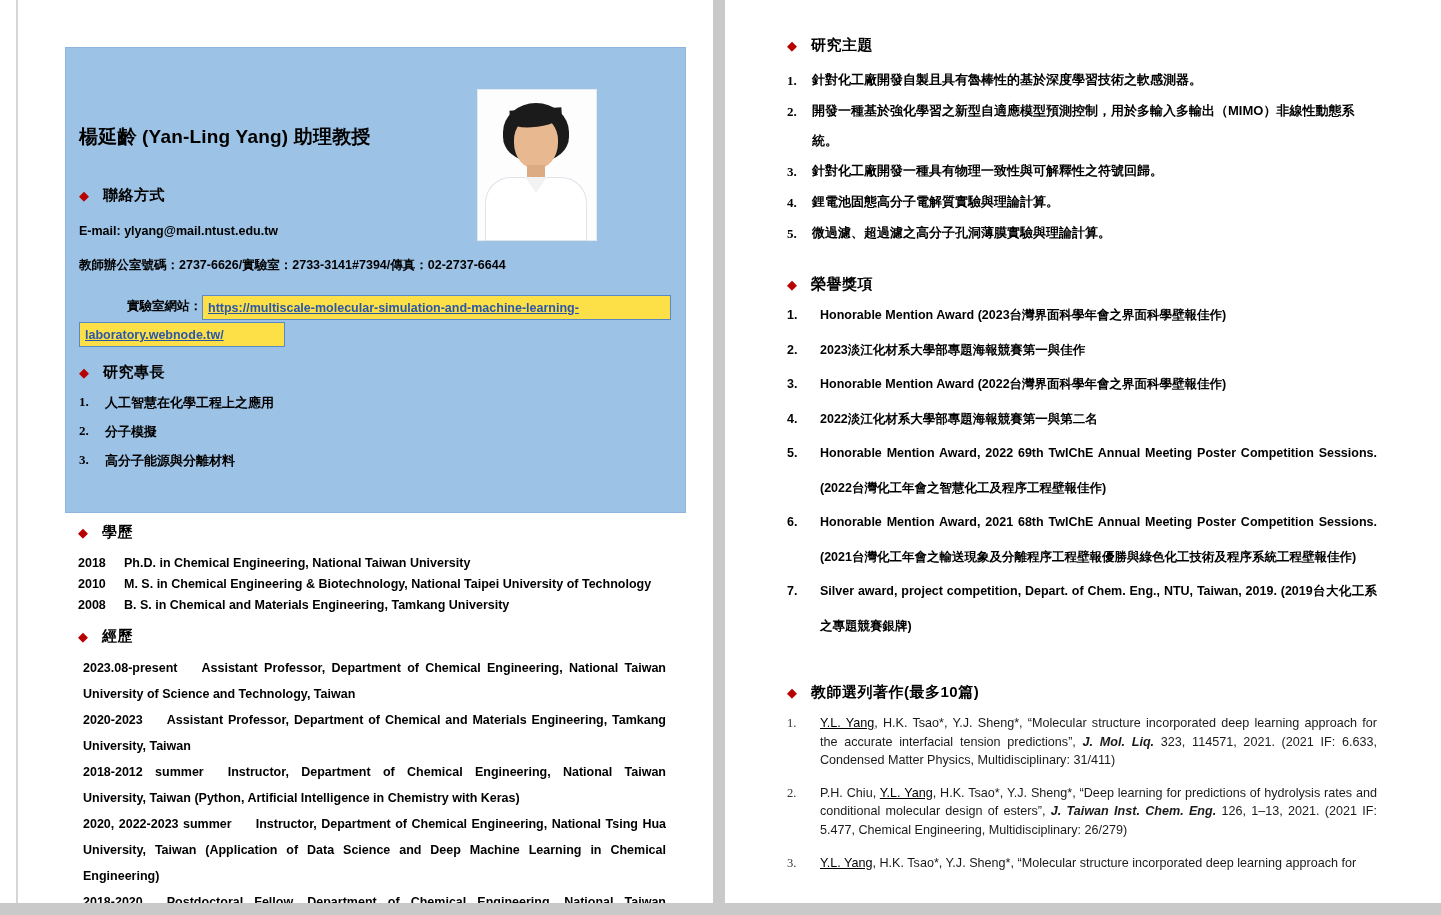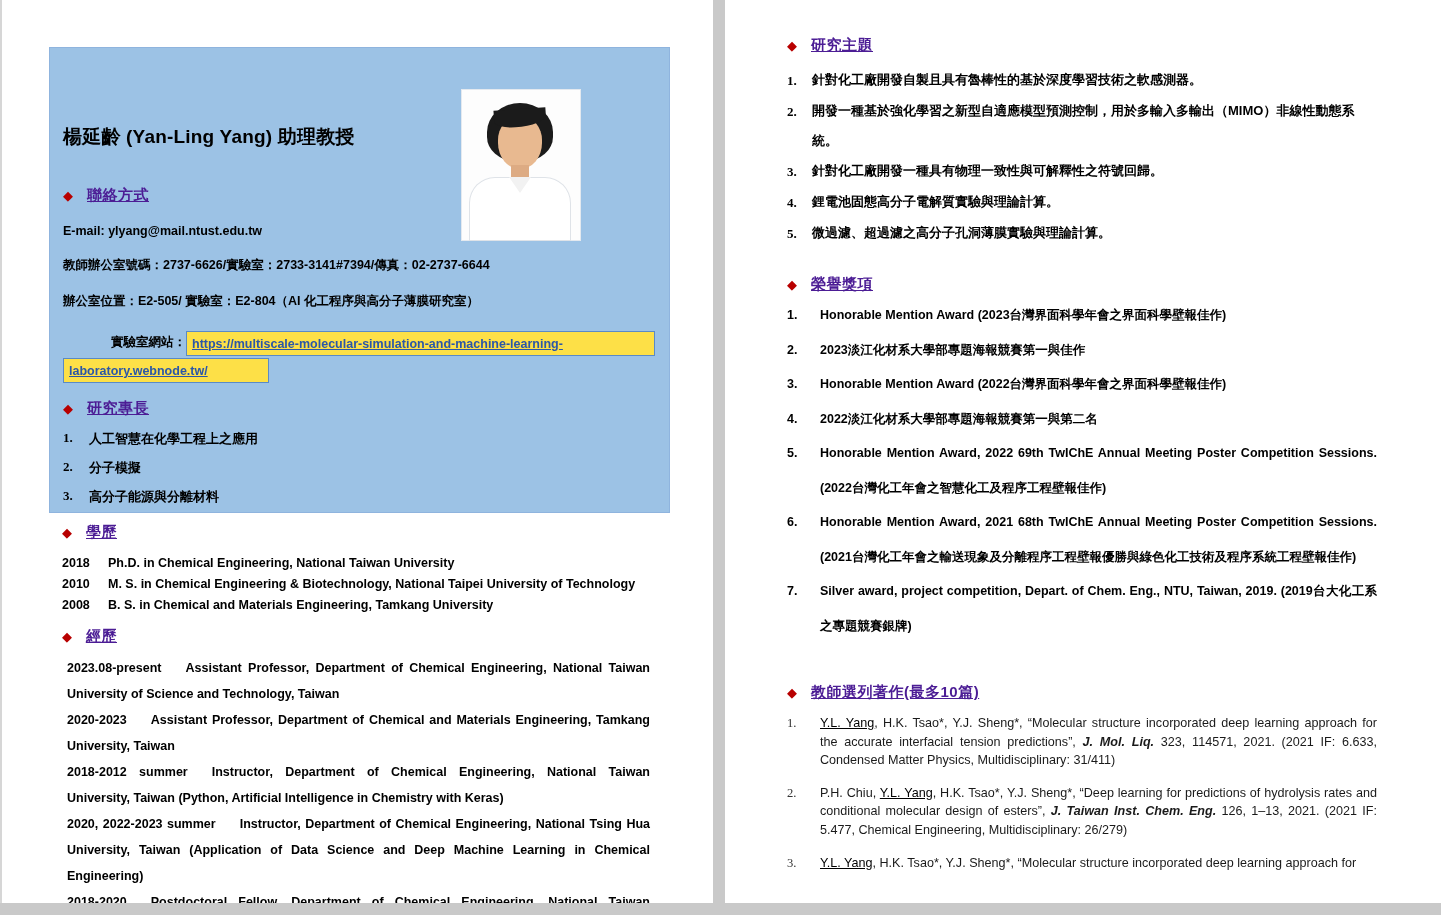--- a/index.html
+++ b/index.html
@@ -1,21 +1,21 @@
 <!DOCTYPE html>
 <html><head>
 <meta charset="utf-8">
 <style>
   * { margin:0; padding:0; box-sizing:border-box; }
   html,body { background:#e9e9e9; }
   body { font-family:"Liberation Sans","DejaVu Sans",sans-serif; }
   .screen{ position:relative; width:1441px; height:915px; background:#ffffff; overflow:hidden; }
 
   .page{ position:absolute; top:0; bottom:12px; background:#ffffff; }
-  .page-left{ left:0; width:713px; border-left:2px solid #d6d6d6; }
+  .page-left{ left:16px; width:713px; border-left:2px solid #d6d6d6; }
   .page-right{ left:725px; width:716px; padding:36px 64px 0 62px; }
   .divider{ position:absolute; left:713px; top:0; bottom:0; width:12px; background:#c9c9c9; }
   .bottom-strip{ position:absolute; left:0; right:0; bottom:0; height:12px; background:#c9c9c9; }
 
   
   .profile-box{ position:relative; margin:47px 0 0 47px; width:621px; height:466px;
     background:#9cc2e5; border:1px solid #8fb4de; padding:12px 14px 0 13px; }
   .prof-name{ margin-top:64px; font-size:19px; font-weight:bold; color:#000; letter-spacing:.2px; }
 
   .photo{ position:absolute; left:411px; top:41px; width:120px; height:152px; background:#fdfdfd;
@@ -28,21 +28,21 @@
   .photo .fringe{ position:absolute; left:33px; top:20px; width:52px; height:18px; background:#1b1b1b;
     border-radius:0 0 60% 40%; transform:rotate(-4deg); }
   .photo .neck{ position:absolute; left:50px; top:76px; width:18px; height:16px; background:#ddab83; }
   .photo .shirt{ position:absolute; left:8px; top:88px; width:102px; height:64px; background:#ffffff;
     border-radius:26px 26px 0 0; box-shadow:0 0 0 1px #dfe3e8 inset; }
   .photo .collar{ position:absolute; left:48px; top:88px; width:22px; height:16px; background:#f2f2f2;
     clip-path:polygon(50% 100%, 0 0, 100% 0); }
 
   .sec-head{ display:flex; align-items:center; font-weight:bold; }
   .diamond{ color:#b80000; font-size:13px; margin-right:14px; }
-  .sec-title{ color:#4c1d95; font-size:15px; letter-spacing:.5px;text-decoration:underline; }
+  .sec-title{ color:#000000; font-size:15px; letter-spacing:.5px; }
   .profile-box .sec-head.contact{ margin-top:36px; }
 
   .c-line{ font-size:12.5px; font-weight:bold; color:#000; margin-top:19px; }
   .lab-line{ display:flex; align-items:stretch; margin-top:21px; }
   .lab-label{ font-size:12.5px; font-weight:bold; white-space:nowrap; padding-top:3px;margin-left:48px; }
   .url-hl{ background:#fde047; border:1px solid #5a8ac6; padding:2px 5px 3px 5px; }
   .url-grow{ flex:1 1 auto; }
   .lab-link{ font-size:12.5px; font-weight:bold; color:#2b57a8; text-decoration:underline; cursor:pointer; }
   .lab-line2{ margin-top:2px;text-decoration:underline; }
   .lab-line2 .url-hl{ display:inline-block; padding-right:60px; }
@@ -94,21 +94,20 @@
         <div class="collar"></div>
       </div>
 
       <div class="sec-head contact">
         <span class="diamond">◆</span>
         <span class="sec-title">聯絡方式</span>
       </div>
 
       <div class="c-line">E-mail: ylyang@mail.ntust.edu.tw</div>
       <div class="c-line">教師辦公室號碼：2737-6626/實驗室：2733-3141#7394/傳真：02-2737-6644</div>
-      <div class="c-line">辦公室位置：E2-505/ 實驗室：E2-804（AI 化工程序與高分子薄膜研究室）</div>
 
       <div class="lab-line">
         <span class="lab-label">實驗室網站：</span>
         <span class="url-hl url-grow"><a class="lab-link">https://multiscale-molecular-simulation-and-machine-learning-</a></span>
       </div>
       <div class="lab-line2">
         <span class="url-hl"><a class="lab-link">laboratory.webnode.tw/</a></span>
       </div>
 
       <div class="sec-head spec">

